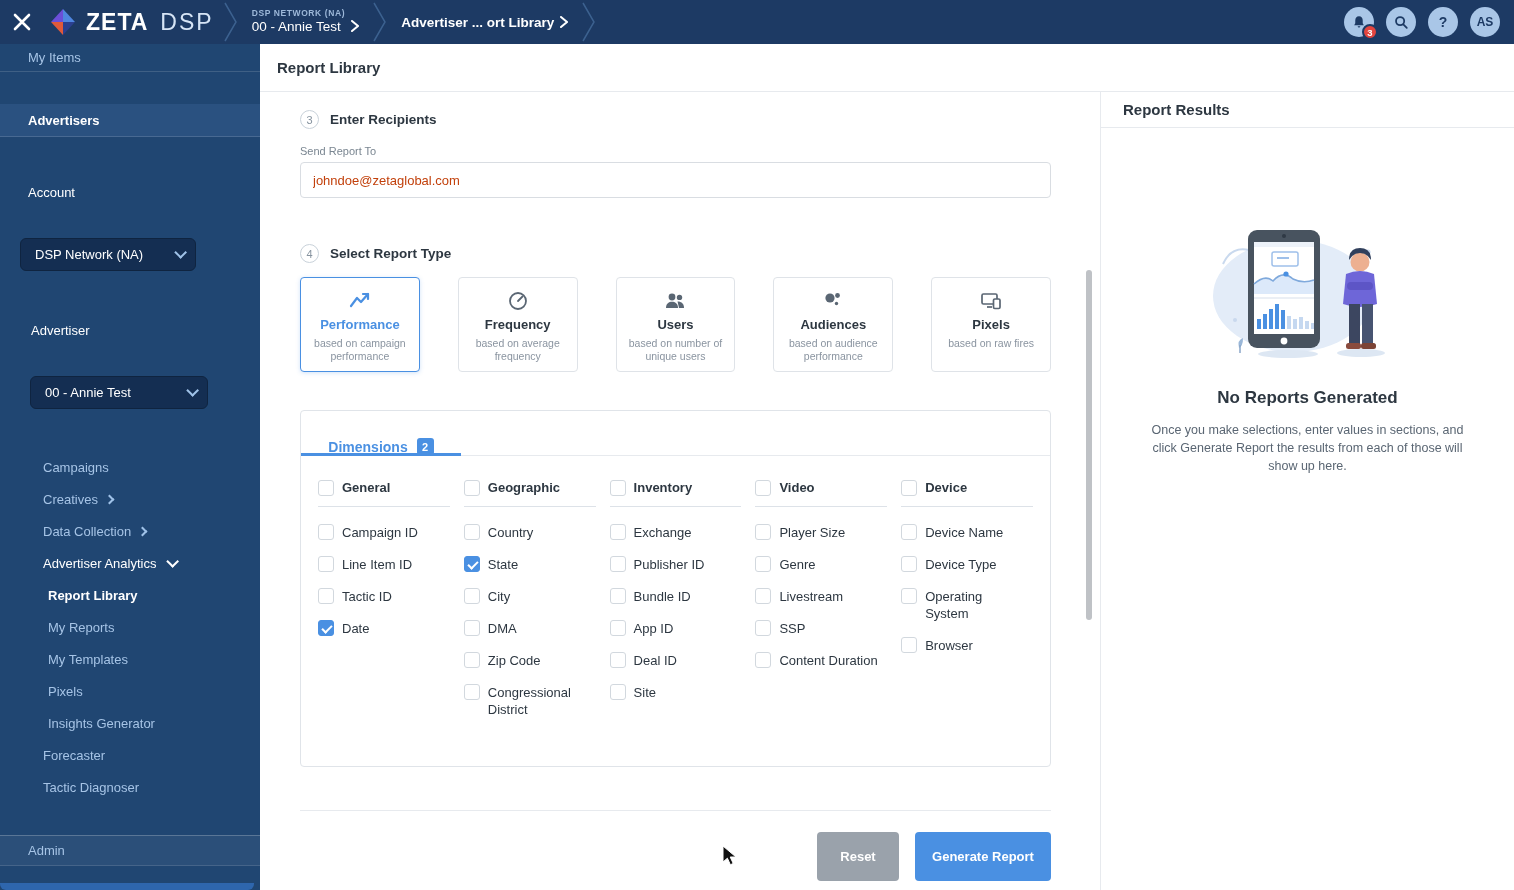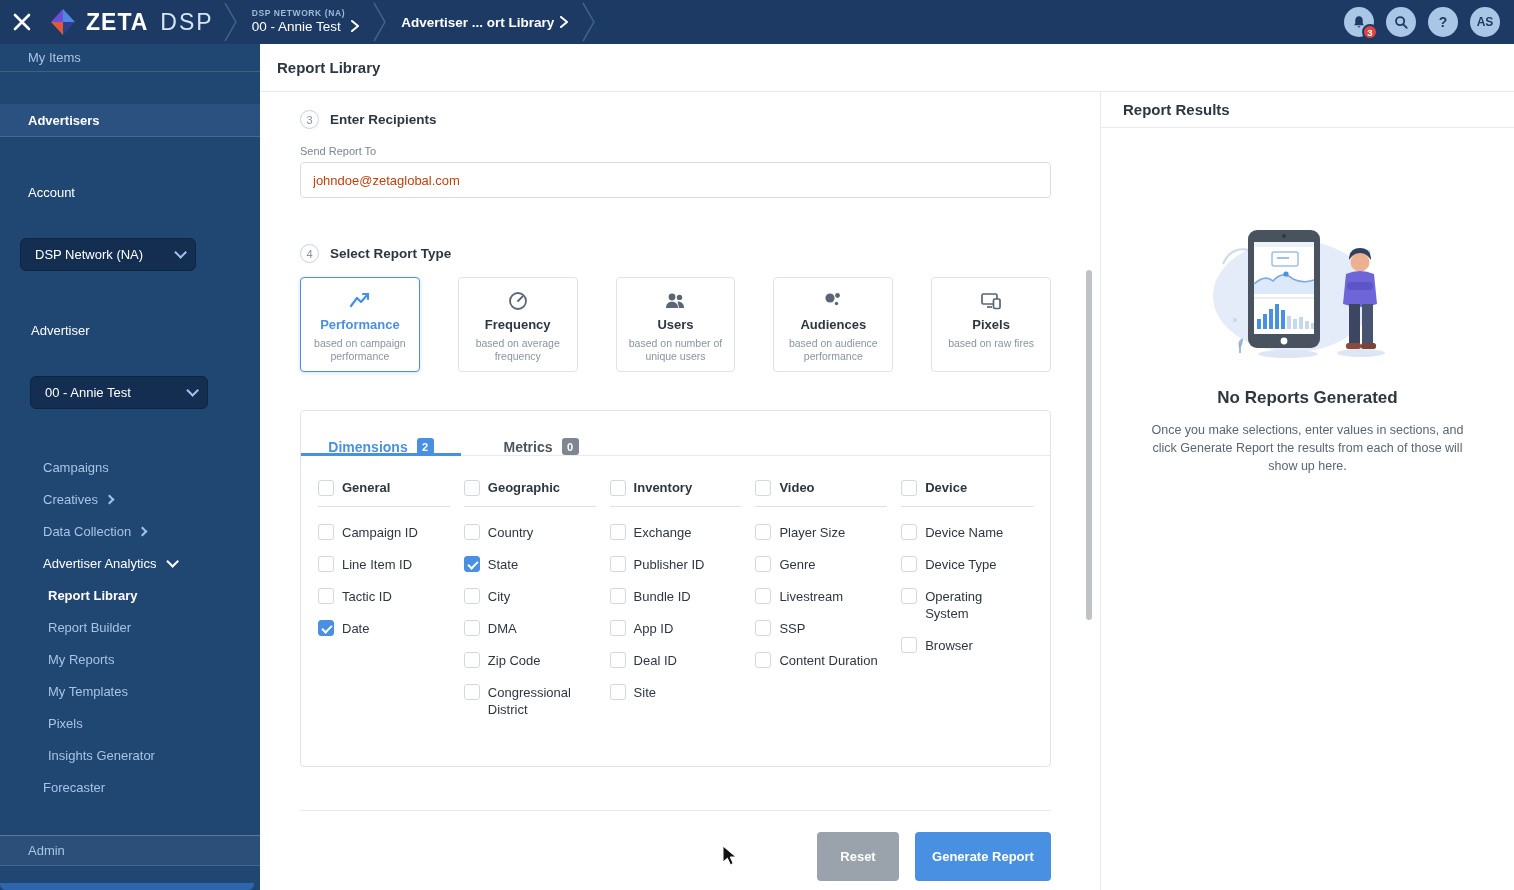--- a/index.html
+++ b/index.html
@@ -202,36 +202,36 @@
             <span class="chev-right-sm"></span>
           </li>
         <li class="white">
             <span>Advertiser Analytics</span>
             <span class="chev-down" style="margin-left:10px; border-color:#fff;"></span>
           </li>
         <li class="sub selected">
             <span>Report Library</span>
           </li>
         <li class="sub">
-            <span>Report Builder</span>
-          </li>
-        <li class="sub">
             <span>My Reports</span>
           </li>
         <li class="sub">
             <span>My Templates</span>
           </li>
         <li class="sub">
             <span>Pixels</span>
           </li>
         <li class="sub">
             <span>Insights Generator</span>
           </li>
         <li>
             <span>Forecaster</span>
+          </li>
+        <li>
+            <span>Tactic Diagnoser</span>
           </li>
       </ul>
       <div class="admin-row">
         <span>Admin</span>
       </div>
       <div class="side-bottom-strip"></div>
     </div>
 
     <div class="work">
       <div class="page-title-bar">
@@ -299,24 +299,20 @@
                 <span class="card-title">Pixels</span>
                 <span class="card-desc">based on raw fires</span>
               </div>
             </div>
 
             <div class="dim-panel">
               <div class="tabs">
                 <div class="tab selected">
                   <span>Dimensions</span>
                   <span class="tab-badge">2</span>
-                </div>
-                <div class="tab">
-                  <span>Metrics</span>
-                  <span class="tab-badge">0</span>
                 </div>
               </div>
 
               <div class="groups">
 
                 <div class="dim-col">
                   <div class="col-head">
                     <span class="cb"></span>
                     <span>General</span>
                   </div>

